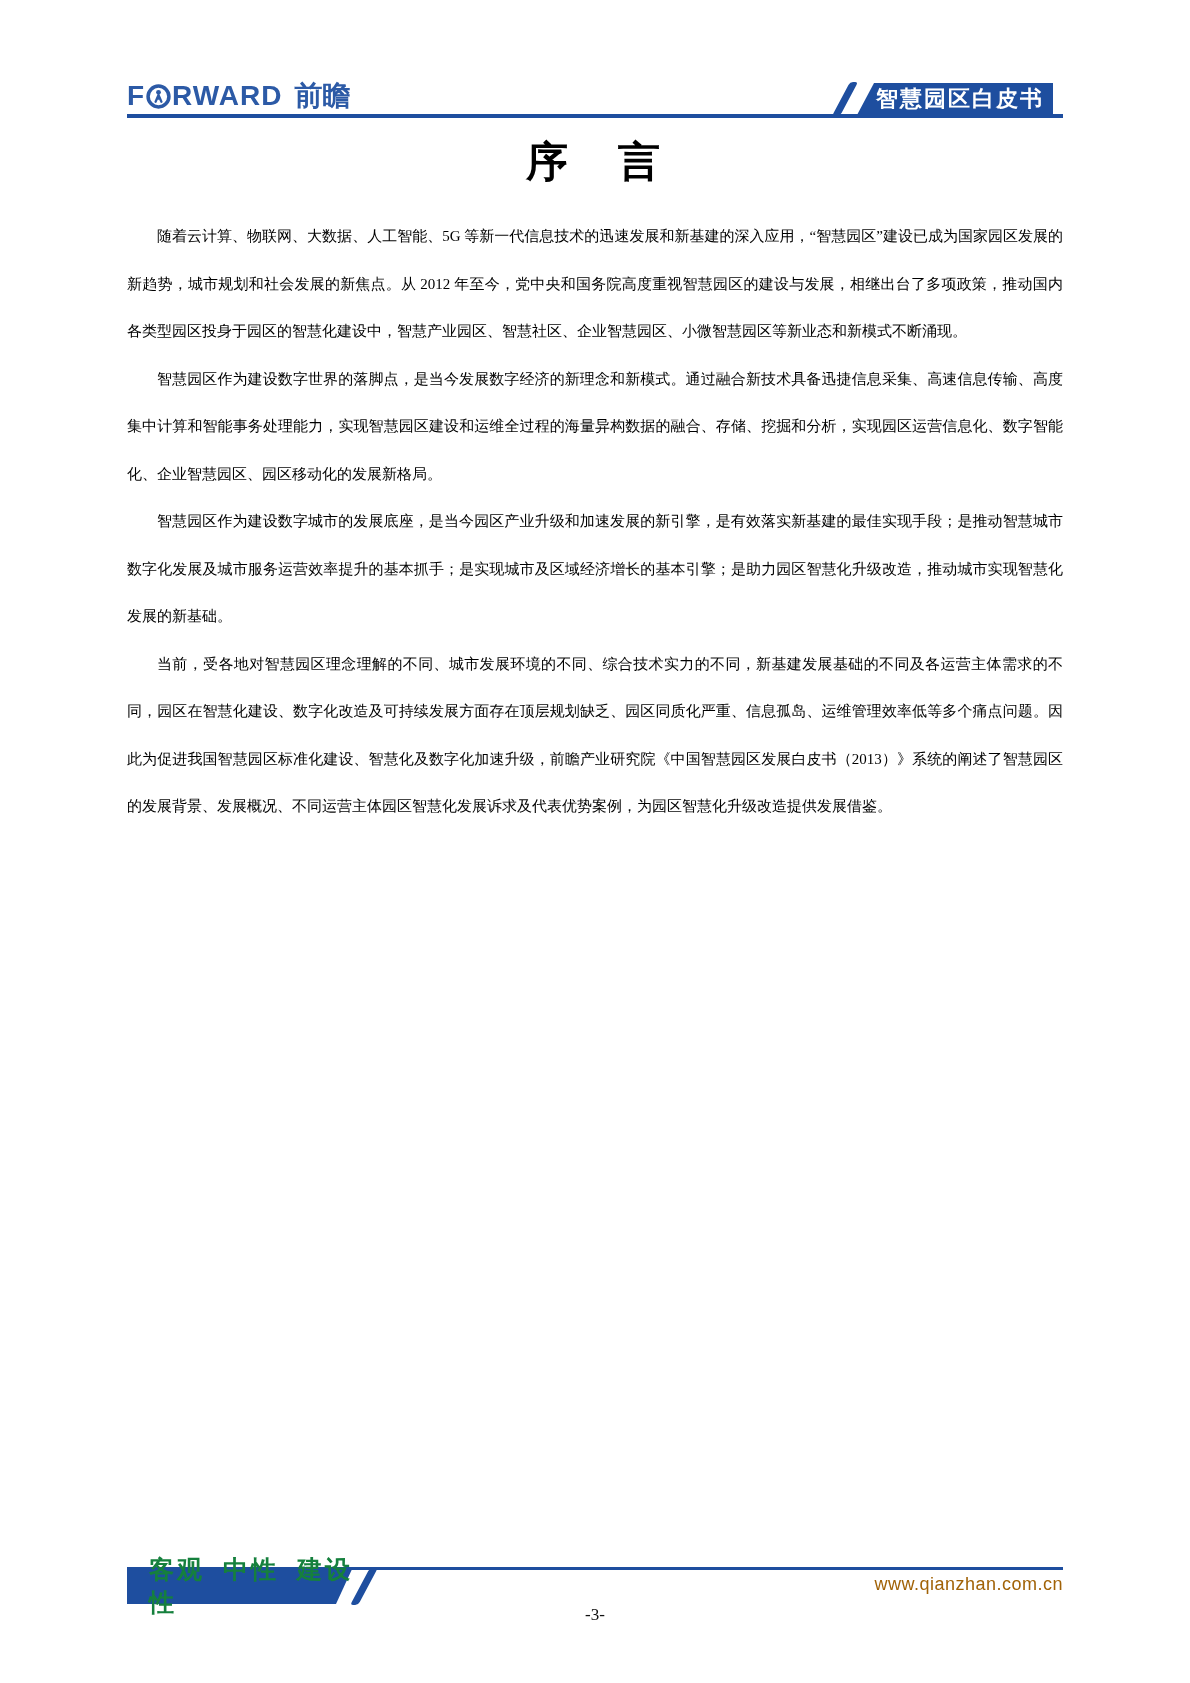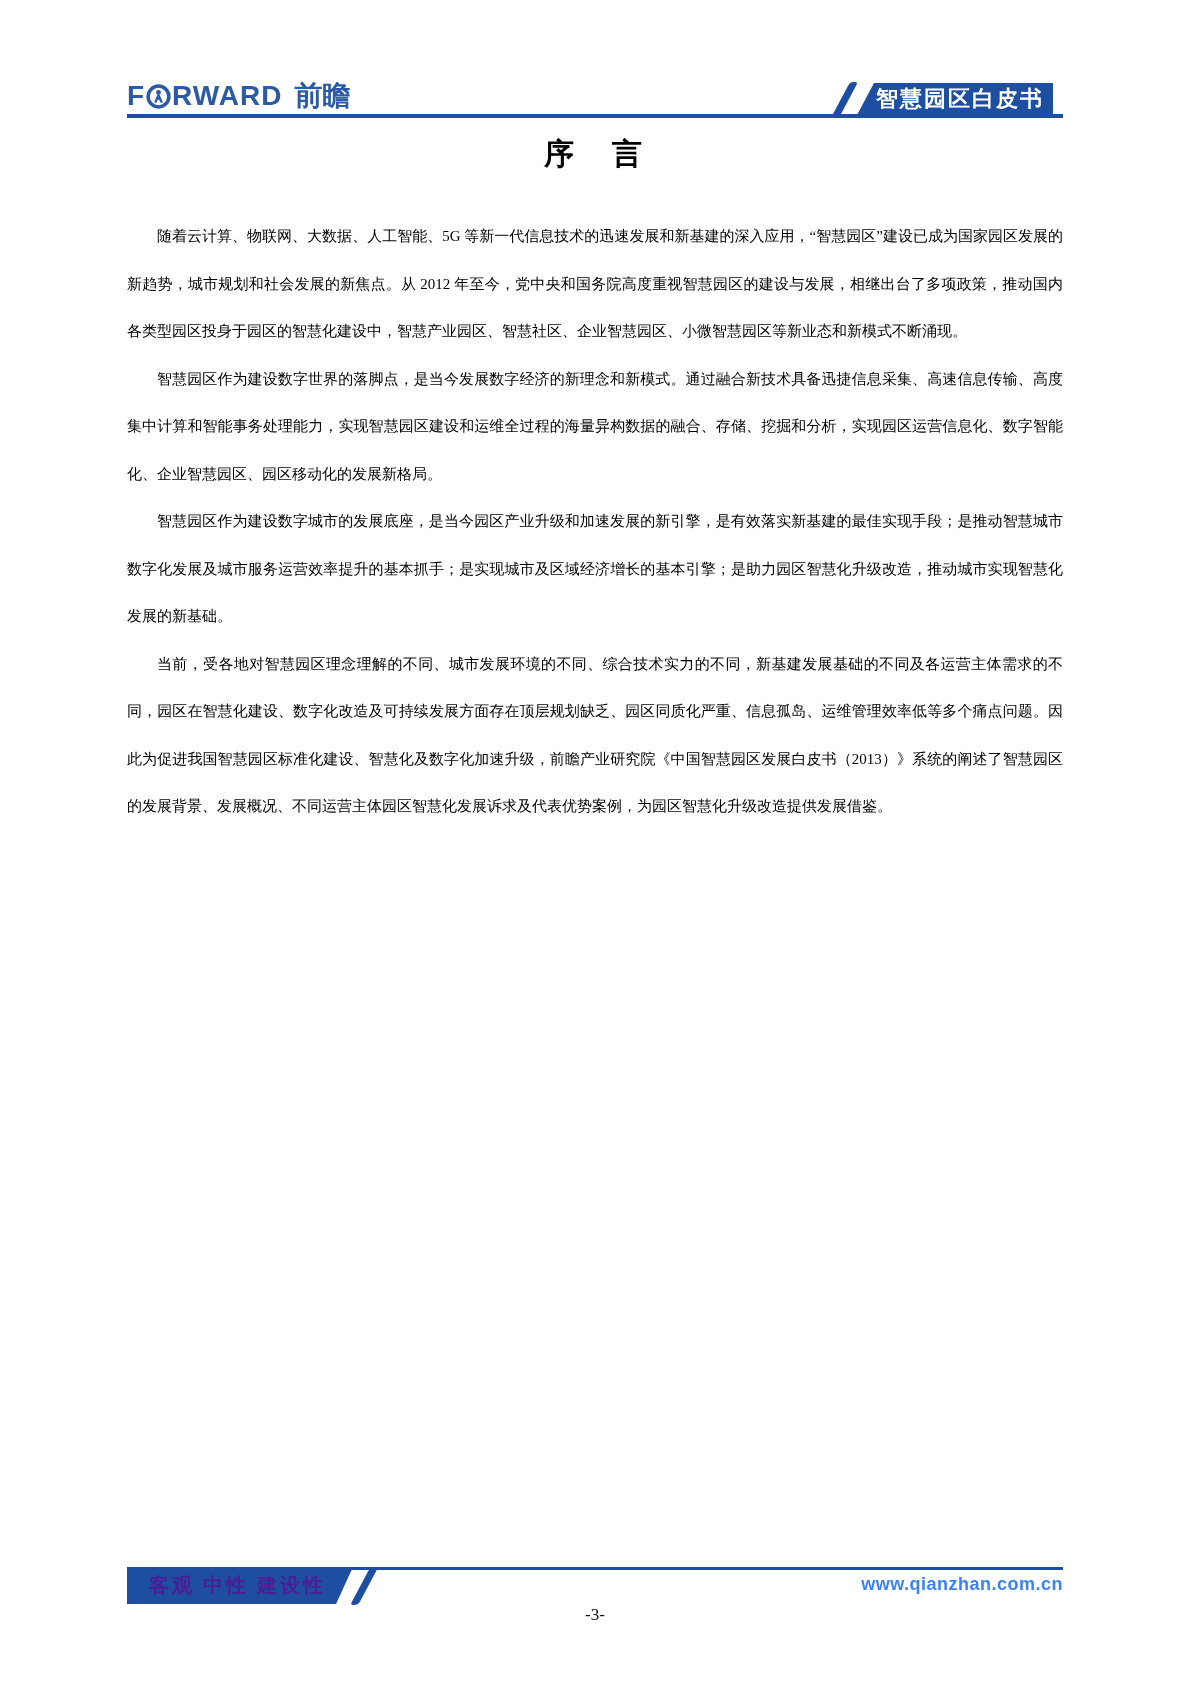--- a/index.html
+++ b/index.html
@@ -44,21 +44,21 @@
     font-family:"Liberation Sans","DejaVu Sans",sans-serif;
     font-weight:bold;font-size:22px;color:#ffffff;letter-spacing:2px;
     padding-left:10px;
   }
 
   
   .doc-title{
     position:absolute;top:134px;left:0;right:0;
     text-align:center;margin:0;
     font-family:"Liberation Sans","DejaVu Sans",sans-serif;
-    font-weight:bold;font-size:30px;color:#000;letter-spacing:4px;
+    font-weight:bold;font-size:42px;color:#000;letter-spacing:4px;
   }
 
   
   .doc-body{
     position:absolute;left:127px;width:936px;top:213px;
     font-size:15px;line-height:47.5px;color:#000;
     text-align:justify;
   }
   .doc-body p{margin:0;text-indent:2em;}
 
@@ -72,27 +72,27 @@
     position:absolute;inset:0;background:var(--brand);
     clip-path:polygon(0 0,100% 0,calc(100% - 17px) 100%,0 100%);
   }
   .footer-slogan .stripe{
     position:absolute;right:-15px;top:1px;width:8px;height:37px;
     background:var(--brand);transform:skewX(-28deg);border-radius:3px;
   }
   .footer-slogan .label{
     position:absolute;inset:0;display:flex;align-items:center;
     padding-left:22px;
-    font-family:Liberation Serif, serif;
-    font-weight:bold;font-size:20px;color:#4c1d95;letter-spacing:3px;
+    font-family:Liberation Mono, monospace;
+    font-weight:bold;font-size:25px;color:#15803d;letter-spacing:3px;
   }
   .footer-site{
     position:absolute;right:0;top:7px;
     font-family:"Liberation Sans","DejaVu Sans",sans-serif;
-    font-weight:bold;font-size:18px;color:#3b82f6;letter-spacing:0.5px;
+    font-weight:normal;font-size:18px;color:#a16207;letter-spacing:0.5px;
     text-decoration:none;
     margin-left:36px;
   }
   .footer-page{
     position:absolute;left:0;right:0;top:38px;text-align:center;
     font-size:17px;color:#111111;
   }
 </style>
 </head>
 <body>

